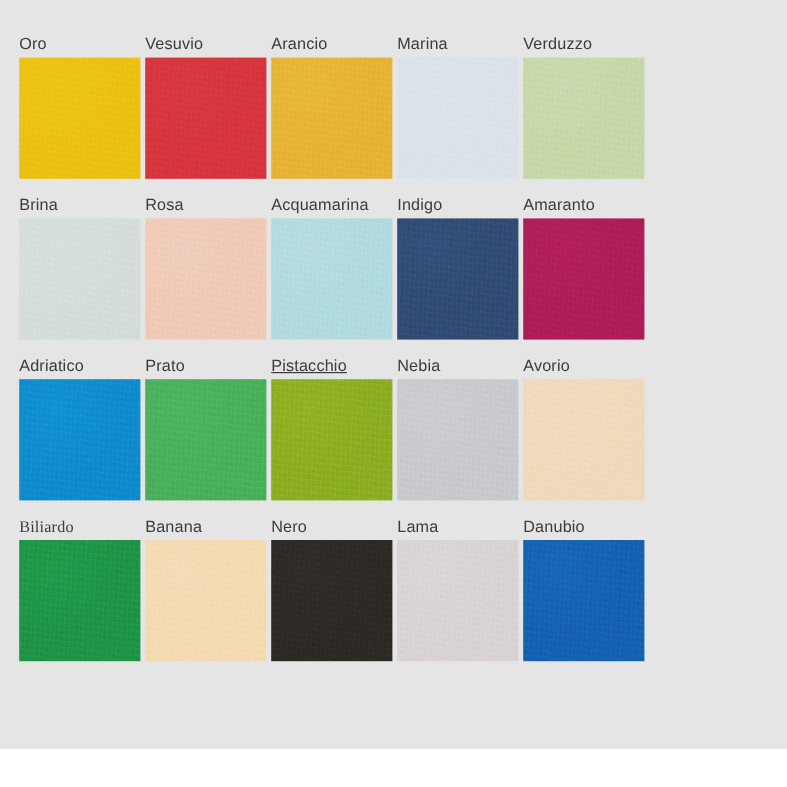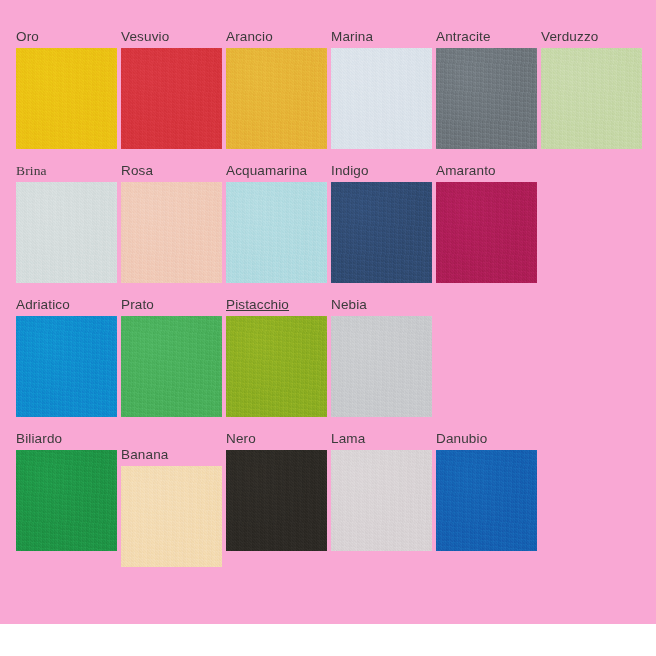--- a/index.html
+++ b/index.html
@@ -13,21 +13,21 @@
     background: #ffffff;
     font-family: "Liberation Sans", sans-serif;
     overflow: hidden;
   }
   #swatch-sheet {
     position: relative;
     width: 656px;
     height: 624px;
     box-sizing: border-box;
     padding: 28px 0 0 0;
-    background: #f9a8d4;
+    background: #e5e5e5;
   }
   .swatch-row {
     display: flex;
     flex-direction: row;
     align-items: flex-start;
     justify-content: flex-start;
     padding-left: 16px;
     margin-bottom: 13px;
   }
   .swatch-cell {
@@ -119,32 +119,28 @@
     </div>
     <div class="swatch-cell">
       <div class="swatch-label" style="color: rgb(59, 59, 59);">Arancio</div>
       <div class="swatch-chip" style="background-color: rgb(232, 180, 53);"></div>
     </div>
     <div class="swatch-cell">
       <div class="swatch-label" style="color: rgb(59, 59, 59);">Marina</div>
       <div class="swatch-chip" style="background-color: rgb(220, 228, 236);"></div>
     </div>
     <div class="swatch-cell">
-      <div class="swatch-label" style="color: rgb(59, 59, 59);">Antracite</div>
-      <div class="swatch-chip" style="background-color: rgb(109, 117, 123);"></div>
-    </div>
-    <div class="swatch-cell">
       <div class="swatch-label" style="color: rgb(59, 59, 59);">Verduzzo</div>
       <div class="swatch-chip" style="background-color: rgb(199, 217, 168);"></div>
     </div>
   </div>
 
   <div class="swatch-row">
     <div class="swatch-cell">
-      <div class="swatch-label" style="color: rgb(59, 59, 59); font-family: Liberation Serif, serif;">Brina</div>
+      <div class="swatch-label" style="color: rgb(59, 59, 59);">Brina</div>
       <div class="swatch-chip" style="background-color: rgb(214, 222, 222);"></div>
     </div>
     <div class="swatch-cell">
       <div class="swatch-label" style="color: rgb(59, 59, 59);">Rosa</div>
       <div class="swatch-chip" style="background-color: rgb(242, 203, 184);"></div>
     </div>
     <div class="swatch-cell">
       <div class="swatch-label" style="color: rgb(59, 59, 59);">Acquamarina</div>
       <div class="swatch-chip" style="background-color: rgb(177, 220, 226);"></div>
     </div>
@@ -168,29 +164,33 @@
       <div class="swatch-chip" style="background-color: rgb(72, 176, 90);"></div>
     </div>
     <div class="swatch-cell">
       <div class="swatch-label" style="color: rgb(59, 59, 59); text-decoration: underline;">Pistacchio</div>
       <div class="swatch-chip" style="background-color: rgb(140, 174, 32);"></div>
     </div>
     <div class="swatch-cell">
       <div class="swatch-label" style="color: rgb(59, 59, 59); text-align: center;">Nebia</div>
       <div class="swatch-chip" style="background-color: rgb(201, 203, 206);"></div>
     </div>
-  </div>
-
-  <div class="swatch-row">
-    <div class="swatch-cell">
-      <div class="swatch-label" style="color: rgb(59, 59, 59);">Biliardo</div>
+    <div class="swatch-cell">
+      <div class="swatch-label" style="color: rgb(59, 59, 59);">Avorio</div>
+      <div class="swatch-chip" style="background-color: rgb(242, 219, 187);"></div>
+    </div>
+  </div>
+
+  <div class="swatch-row">
+    <div class="swatch-cell">
+      <div class="swatch-label" style="color: rgb(59, 59, 59); font-family: Liberation Serif, serif;">Biliardo</div>
       <div class="swatch-chip" style="background-color: rgb(29, 148, 68);"></div>
     </div>
     <div class="swatch-cell">
-      <div class="swatch-label" style="color: rgb(59, 59, 59); margin-top: 16px;">Banana</div>
+      <div class="swatch-label" style="color: rgb(59, 59, 59);">Banana</div>
       <div class="swatch-chip" style="background-color: rgb(245, 220, 178);"></div>
     </div>
     <div class="swatch-cell">
       <div class="swatch-label" style="color: rgb(59, 59, 59);">Nero</div>
       <div class="swatch-chip" style="background-color: rgb(43, 40, 35);"></div>
     </div>
     <div class="swatch-cell">
       <div class="swatch-label" style="color: rgb(59, 59, 59);">Lama</div>
       <div class="swatch-chip" style="background-color: rgb(218, 212, 214);"></div>
     </div>

